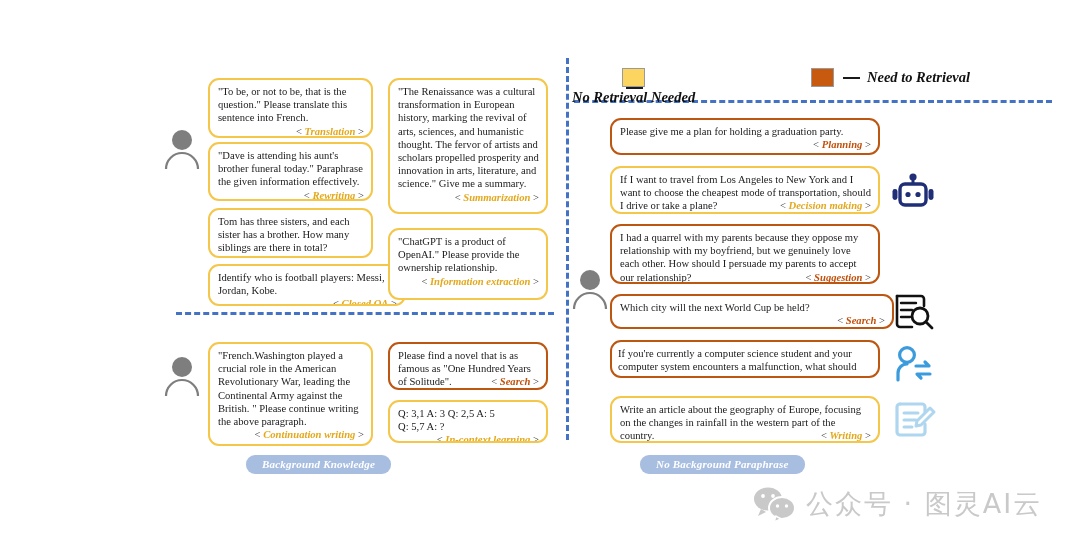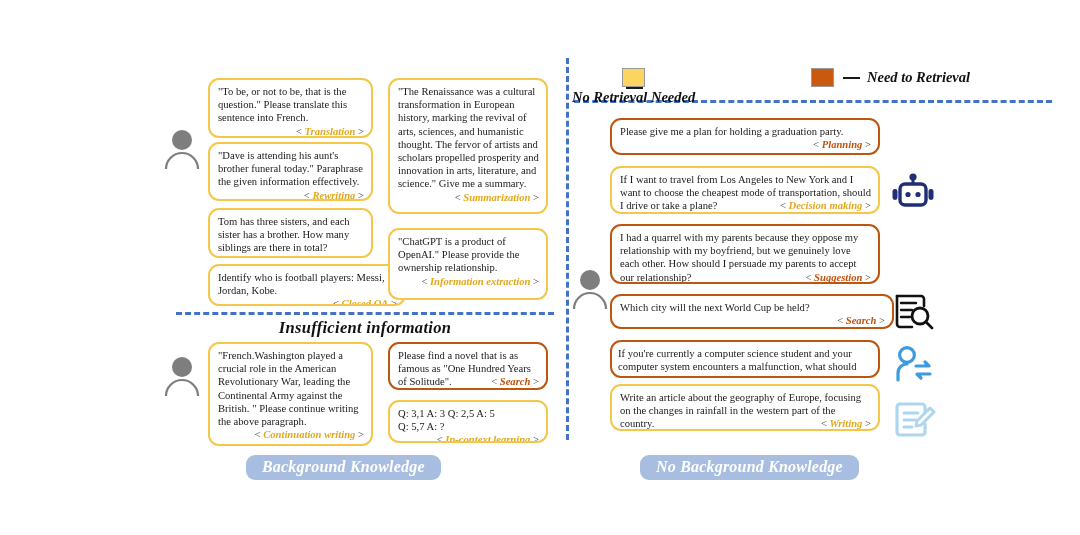--- a/index.html
+++ b/index.html
@@ -72,21 +72,21 @@
     font-style: italic; font-weight: bold;
     font-size: 14.5px; color: #111; white-space: nowrap;
   }
 
   
   .banner {
     background: #A8BEE0;
     border-radius: 9px;
     color: #ffffff;
     font-style: italic; font-weight: bold;
-    font-size: 16px;
+    font-size: 11px;
     text-align: center;
     padding: 3px 16px 4px 16px;
     white-space: nowrap;
     letter-spacing: .2px;
   }
 
   
   .watermark {
     display: flex; align-items: center;
     color: #C9C9C9;
@@ -111,21 +111,20 @@
     <span class="swatch sw-yellow"></span>
     <span class="leg-dash"></span>
     <span class="leg-label">No Retrieval Needed</span>
   </div>
   <div class="abs legend-row" style="left:767px; top:68px;padding-left:44px;">
     <span class="swatch sw-orange"></span>
     <span class="leg-dash"></span>
     <span class="leg-label">Need to Retrieval</span>
   </div>
 
-  <div class="abs heading" style="left:176px; top:318px; width:378px;">Insufficient information</div>
 
   <div class="abs" style="left:162px; top:128px;">
     <svg class="icon-svg" width="40" height="42" viewBox="0 0 40 42">
       <circle cx="20" cy="12" r="10" fill="#7E7E7E"></circle>
       <path d="M4 41 A16 16 0 0 1 36 41" fill="none" stroke="#7E7E7E" stroke-width="2.2"></path>
     </svg>
   </div>
   <div class="abs" style="left:162px; top:355px;">
     <svg class="icon-svg" width="40" height="42" viewBox="0 0 40 42">
       <circle cx="20" cy="12" r="10" fill="#7E7E7E"></circle>
@@ -210,21 +209,21 @@
   <div class="abs box orange" style="left:610px; top:294px; width:284px; height:35px;">
     <span>Which city will the next World Cup be held?</span>
     <span class="tag o right"><span class="ang">&lt;&nbsp;</span><span>Search</span><span class="ang">&nbsp;&gt;</span></span>
   </div>
 
   <div class="abs box orange" style="left:610px; top:340px; width:270px; height:38px;padding-left:6px;">
     <span>If you're currently a computer science student and your computer system encounters a malfunction, what should you do?</span>
     <span class="tag o inlineright"><span class="ang">&lt;&nbsp;</span><span>Role-play</span><span class="ang">&nbsp;&gt;</span></span>
   </div>
 
-  <div class="abs box yellow" style="left:610px; top:384px; width:270px; height:47px;">
+  <div class="abs box yellow" style="left:610px; top:396px; width:270px; height:47px;">
     <span>Write an article about the geography of Europe, focusing on the changes in rainfall in the western part of the country.</span>
     <span class="tag y inlineright"><span class="ang">&lt;&nbsp;</span><span>Writing</span><span class="ang">&nbsp;&gt;</span></span>
   </div>
 
   <div class="abs" style="left:890px; top:172px;">
     <svg class="icon-svg" width="46" height="46" viewBox="0 0 46 46">
       <line x1="23" y1="5" x2="23" y2="12" stroke="#1F2E77" stroke-width="3"></line>
       <circle cx="23" cy="5" r="3.6" fill="#1F2E77"></circle>
       <rect x="10" y="12" width="26" height="21" rx="5" fill="none" stroke="#1F2E77" stroke-width="3.4"></rect>
       <circle cx="18" cy="22.5" r="2.6" fill="#1F2E77"></circle>
@@ -259,16 +258,29 @@
     <svg class="icon-svg" width="46" height="44" viewBox="0 0 46 44">
       <path d="M8 6 h22 a3 3 0 0 1 3 3 v6" fill="none" stroke="#AFD6EF" stroke-width="3.2" stroke-linecap="round"></path>
       <path d="M33 26 v8 a3 3 0 0 1 -3 3 h-22 a3 3 0 0 1 -3 -3 v-25 a3 3 0 0 1 3 -3" fill="none" stroke="#AFD6EF" stroke-width="3.2" stroke-linecap="round"></path>
       <line x1="12" y1="15" x2="26" y2="15" stroke="#AFD6EF" stroke-width="3" stroke-linecap="round"></line>
       <line x1="12" y1="22" x2="24" y2="22" stroke="#AFD6EF" stroke-width="3" stroke-linecap="round"></line>
       <line x1="12" y1="29" x2="20" y2="29" stroke="#AFD6EF" stroke-width="3" stroke-linecap="round"></line>
       <path d="M38 10 l4 4 l-13 13 l-5 1 l1 -5 Z" fill="#fff" stroke="#AFD6EF" stroke-width="3" stroke-linejoin="round"></path>
     </svg>
   </div>
 
-  <div class="abs banner" style="left:640px; top:455px;">No Background Knowledge</div>
-
+  <div class="abs banner" style="left:640px; top:455px;">No Background Paraphrase</div>
+
+  <div class="abs watermark" style="left:752px; top:486px;">
+    <svg class="icon-svg" width="46" height="36" viewBox="0 0 46 36" style="margin-right:8px;">
+      <ellipse cx="16" cy="13" rx="14" ry="11.5" fill="#C9C9C9"></ellipse>
+      <path d="M9 23 l-3 7 l8 -4 Z" fill="#C9C9C9"></path>
+      <ellipse cx="30" cy="22" rx="13" ry="11" fill="#C9C9C9" stroke="#fff" stroke-width="2"></ellipse>
+      <path d="M24 30 l-2 6 l7 -3 Z" fill="#C9C9C9" stroke="#fff" stroke-width="1.5"></path>
+      <circle cx="11" cy="10" r="1.9" fill="#fff"></circle>
+      <circle cx="21" cy="10" r="1.9" fill="#fff"></circle>
+      <circle cx="25.5" cy="20" r="1.7" fill="#fff"></circle>
+      <circle cx="34.5" cy="20" r="1.7" fill="#fff"></circle>
+    </svg>
+    <span>公众号 · 图灵AI云</span>
+  </div>
 
 </div>
 
 </body></html>

